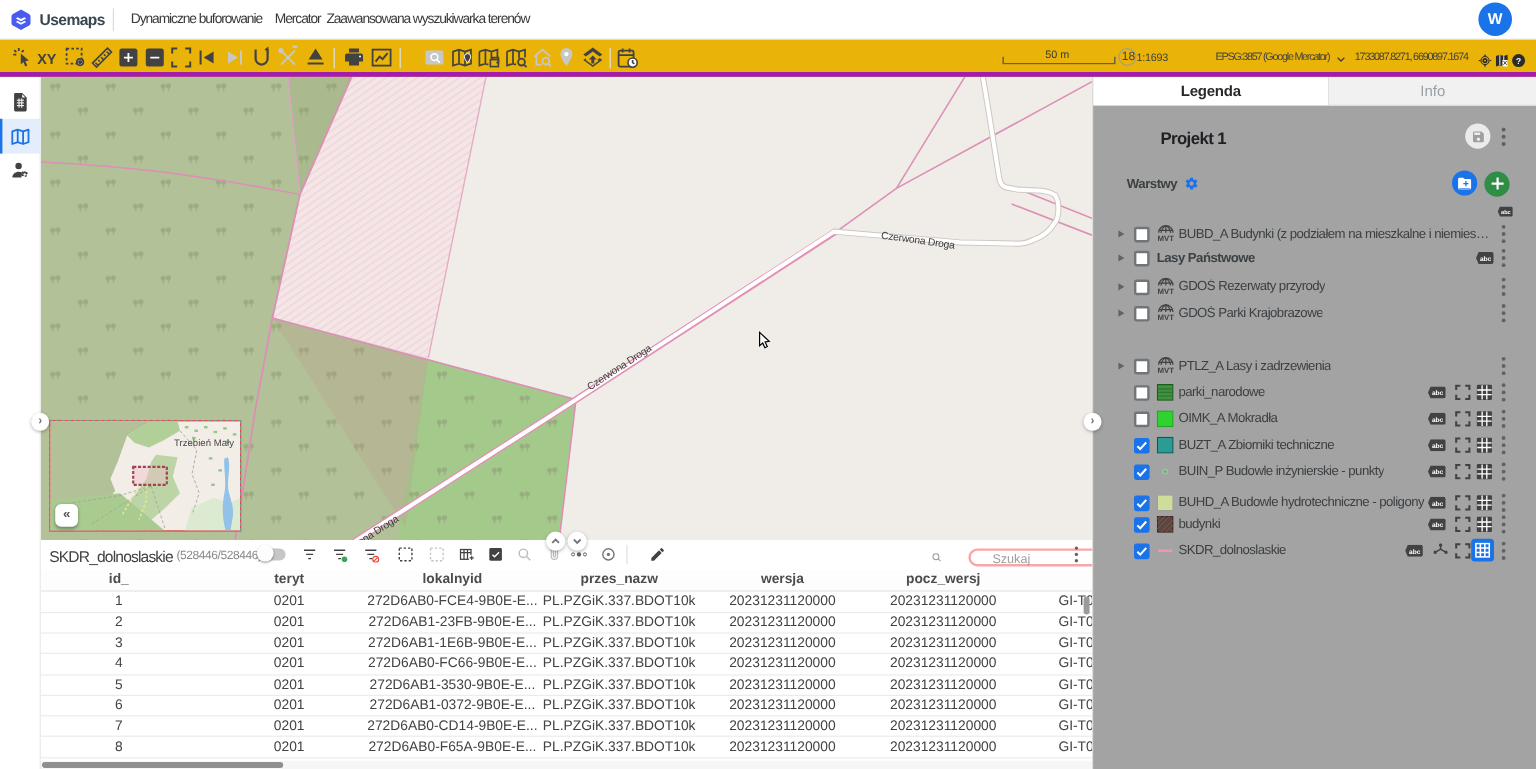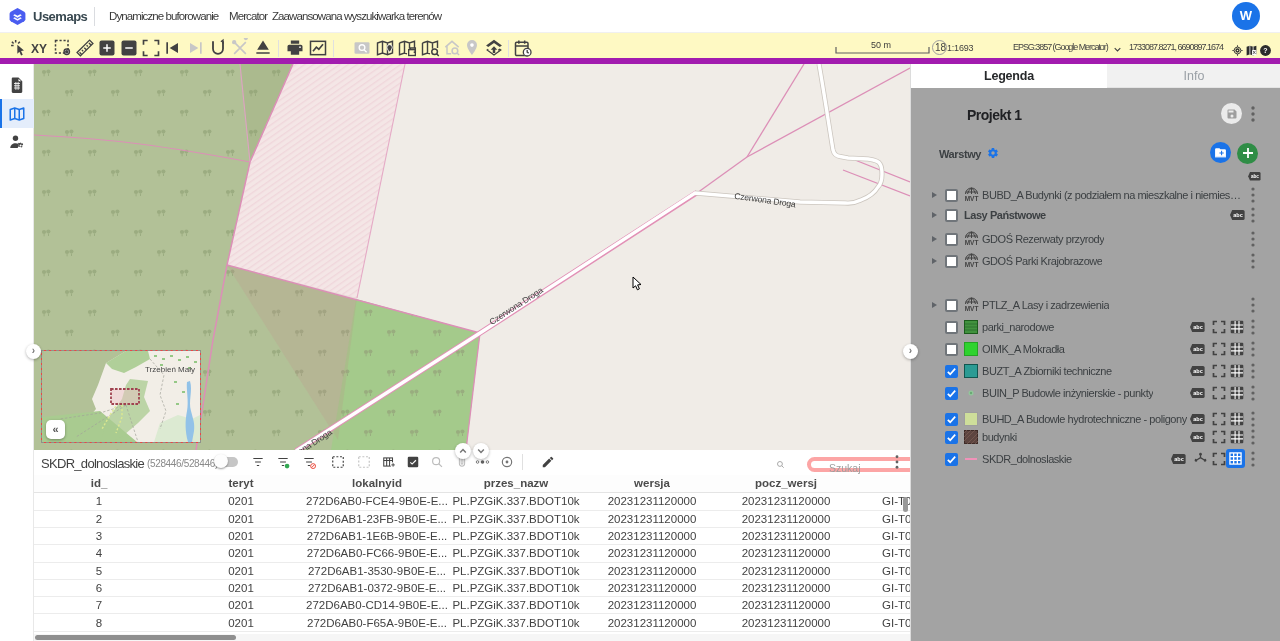--- a/index.html
+++ b/index.html
@@ -10,22 +10,22 @@
 
 
 #nav { position:absolute; left:0; top:0; width:1280px; height:33px; background:#fff; z-index:30; border-bottom:1px solid #f0f0f0; }
 #nav .brand { position:absolute; left:33px; top:9px; font-size:13px; font-weight:700; color:#37474f; letter-spacing:-0.5px;}
 #nav .div { position:absolute; left:94px; top:7px; width:1px; height:19px; background:#dadce0; }
 #nav .mi { position:absolute; top:10px; font-size:11.5px; color:#3a3a3a; letter-spacing:-0.9px; }
 #avatar { position:absolute; left:1232px; top:2px; width:28px; height:28px; border-radius:50%;
   background:#1a73e8; color:#fff; font-size:13px; font-weight:700; text-align:center; line-height:28px;}
 
 
-#tbar { position:absolute; left:0; top:33px; width:1280px; height:31px; background:#fef9c3;
-  border-bottom:6px solid #a21caf; z-index:30; }
+#tbar { position:absolute; left:0; top:33px; width:1280px; height:31px; background:#eab308;
+  border-bottom:4px solid #a21caf; z-index:30; }
 .ti { position:absolute; top:5px; width:20px; height:20px; }
 .tsep { position:absolute; top:7px; width:1px; height:17px; background:#e0e0e0; }
 .ttxt { position:absolute; font-size:10px; color:#424242; white-space:nowrap; }
 
 
 #sbar { position:absolute; left:0; top:64px; width:34px; height:577px; background:#fff;
   border-right:1px solid #e8e8e8; z-index:25; }
 #sbar .act { position:absolute; left:0; top:35px; width:34px; height:29px; background:#e4edfb; }
 #sbar .actb { position:absolute; left:0; top:35px; width:2px; height:29px; background:#1a73e8; }
 .sic { position:absolute; left:8px; width:18px; height:18px; }
@@ -87,21 +87,21 @@
 .c4 { left:558px !important; }
 .c5 { left:692px !important; }
 .c6 { left:848px !important; width:60px !important; text-align:left !important; }
 #hsb { position:absolute; left:0px; top:184px; width:876px; height:7px; background:#f6f6f6; }
 #hsb .thumb { position:absolute; left:1px; top:1px; width:201px; height:5px; background:#8f8f8f; border-radius:3px;}
 #vsb { position:absolute; left:868px; top:44px; width:7px; height:140px; }
 #vsb .thumb { position:absolute; left:1px; top:3px; width:5px; height:15px; background:#9a9a9a; border-radius:3px;}
 .chev { position:absolute; width:16px; height:16px; border-radius:50%; background:#fff;
   box-shadow:0 1px 3px rgba(0,0,0,.3); z-index:26; }
 
-#dsearch { position:absolute; left:773px; top:7px; width:112px; height:15px; border:4px solid #fca5a5;
+#dsearch { position:absolute; left:773px; top:7px; width:112px; height:15px; border:2px solid #fca5a5;
   border-radius:8px; font-size:10.5px; color:#9e9e9e; line-height:14px; padding-left:18px;}
 </style>
 </head>
 <body>
 <div id="page">
 
 <div id="nav">
   <svg class="abs" style="left:8px;top:7px" width="19" height="19" viewBox="0 0 24 24">
     <path d="M12 1.2 L20.5 6 Q22 7 22 8.5 L22 15.5 Q22 17 20.5 18 L12 22.8 L3.5 18 Q2 17 2 15.5 L2 8.5 Q2 7 3.5 6 Z" fill="#4a5cf0"></path>
     <path d="M6.5 10.5 L12 13.5 L17.5 10.5 L15.5 9.3 L12 11.2 L8.5 9.3 Z" fill="#fff"></path>

